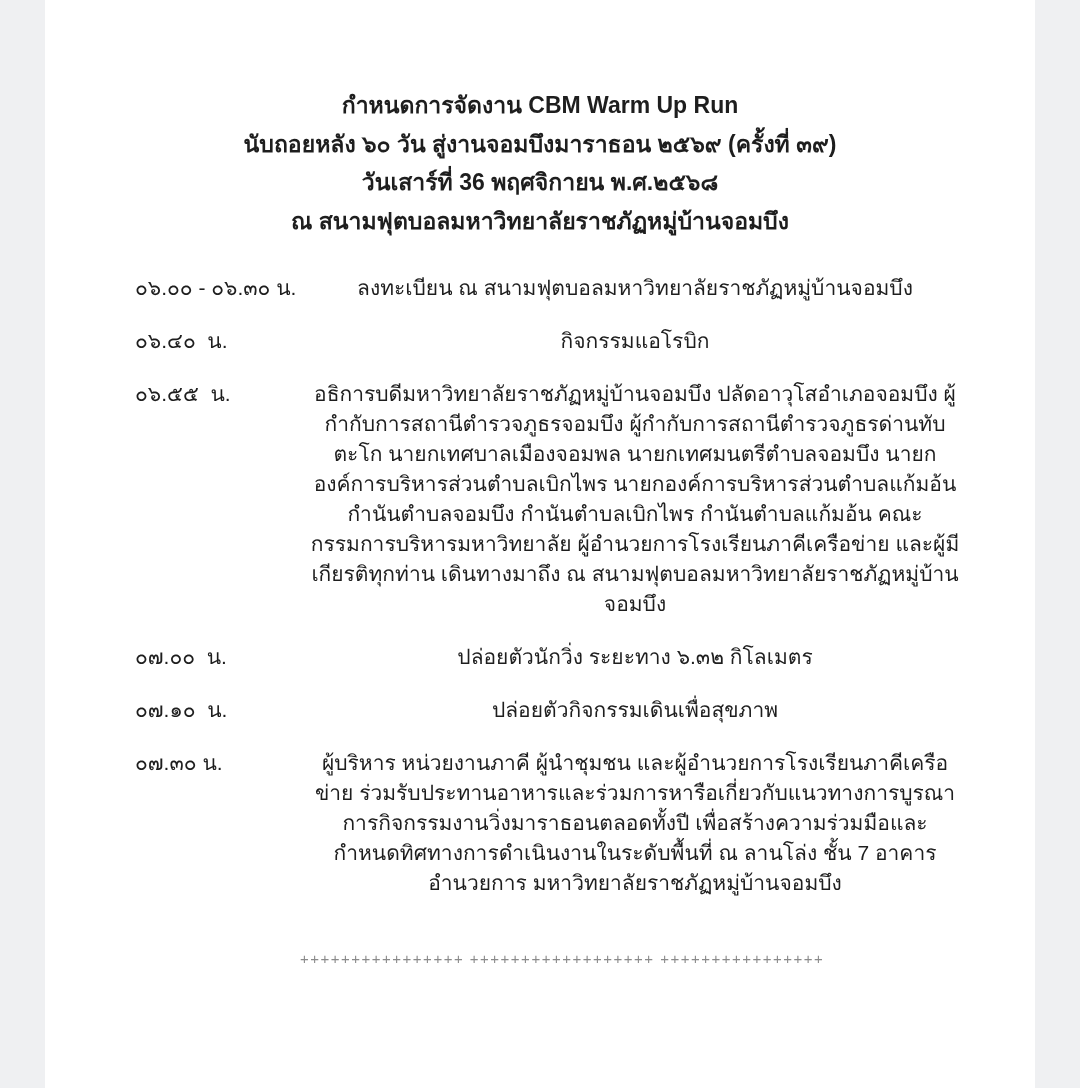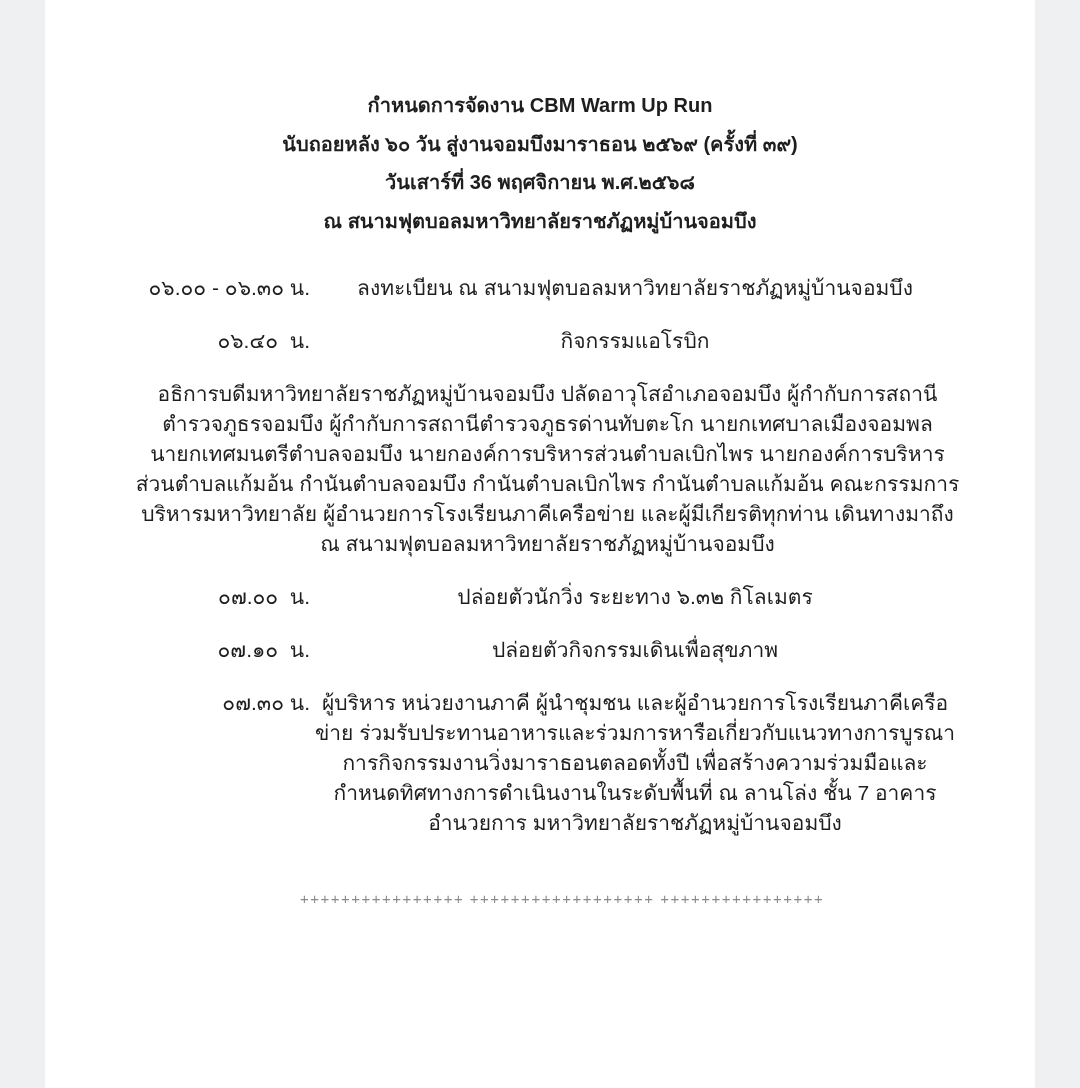--- a/index.html
+++ b/index.html
@@ -20,37 +20,36 @@
     left: 45px;
     top: 0;
     width: 990px;
     height: 1088px;
     background: #ffffff;
   }
   .title-block {
     padding-top: 86px;
     text-align: center;
     font-weight: 700;
-    font-size: 20px;
+    font-size: 23px;
     line-height: 38.5px;
   }
   .schedule {
     margin: 33px 75px 0 90px;
   }
   .row {
     display: flex;
     margin-bottom: 23px;
     font-size: 21px;
     line-height: 30px;
   }
   .time {
     flex: 0 0 175px;
     width: 175px;
     white-space: pre-wrap;
-    text-align: right;
   }
   .activity {
     flex: 1;
     text-align: center;
   }
   .divider {
     margin: 52px 0 0 255px;
     font-size: 15px;
     letter-spacing: 1.5px;
     color: #8a8a8a;
@@ -79,20 +78,21 @@
         <div class="time">๐๖.๐๐ - ๐๖.๓๐ น.</div>
         <div class="activity">ลงทะเบียน ณ สนามฟุตบอลมหาวิทยาลัยราชภัฏหมู่บ้านจอมบึง</div>
       </div>
 
       <div class="row">
         <div class="time">๐๖.๔๐  น.</div>
         <div class="activity">กิจกรรมแอโรบิก</div>
       </div>
 
       <div class="row">
+        <div class="time">๐๖.๕๕  น.</div>
         <div class="activity">อธิการบดีมหาวิทยาลัยราชภัฏหมู่บ้านจอมบึง ปลัดอาวุโสอำเภอจอมบึง ผู้กำกับการสถานีตำรวจภูธรจอมบึง ผู้กำกับการสถานีตำรวจภูธรด่านทับตะโก นายกเทศบาลเมืองจอมพล นายกเทศมนตรีตำบลจอมบึง นายกองค์การบริหารส่วนตำบลเบิกไพร นายกองค์การบริหารส่วนตำบลแก้มอ้น กำนันตำบลจอมบึง กำนันตำบลเบิกไพร กำนันตำบลแก้มอ้น คณะกรรมการบริหารมหาวิทยาลัย ผู้อำนวยการโรงเรียนภาคีเครือข่าย และผู้มีเกียรติทุกท่าน เดินทางมาถึง ณ สนามฟุตบอลมหาวิทยาลัยราชภัฏหมู่บ้านจอมบึง</div>
       </div>
 
       <div class="row">
         <div class="time">๐๗.๐๐  น.</div>
         <div class="activity">ปล่อยตัวนักวิ่ง ระยะทาง ๖.๓๒ กิโลเมตร</div>
       </div>
 
       <div class="row">
         <div class="time">๐๗.๑๐  น.</div>

